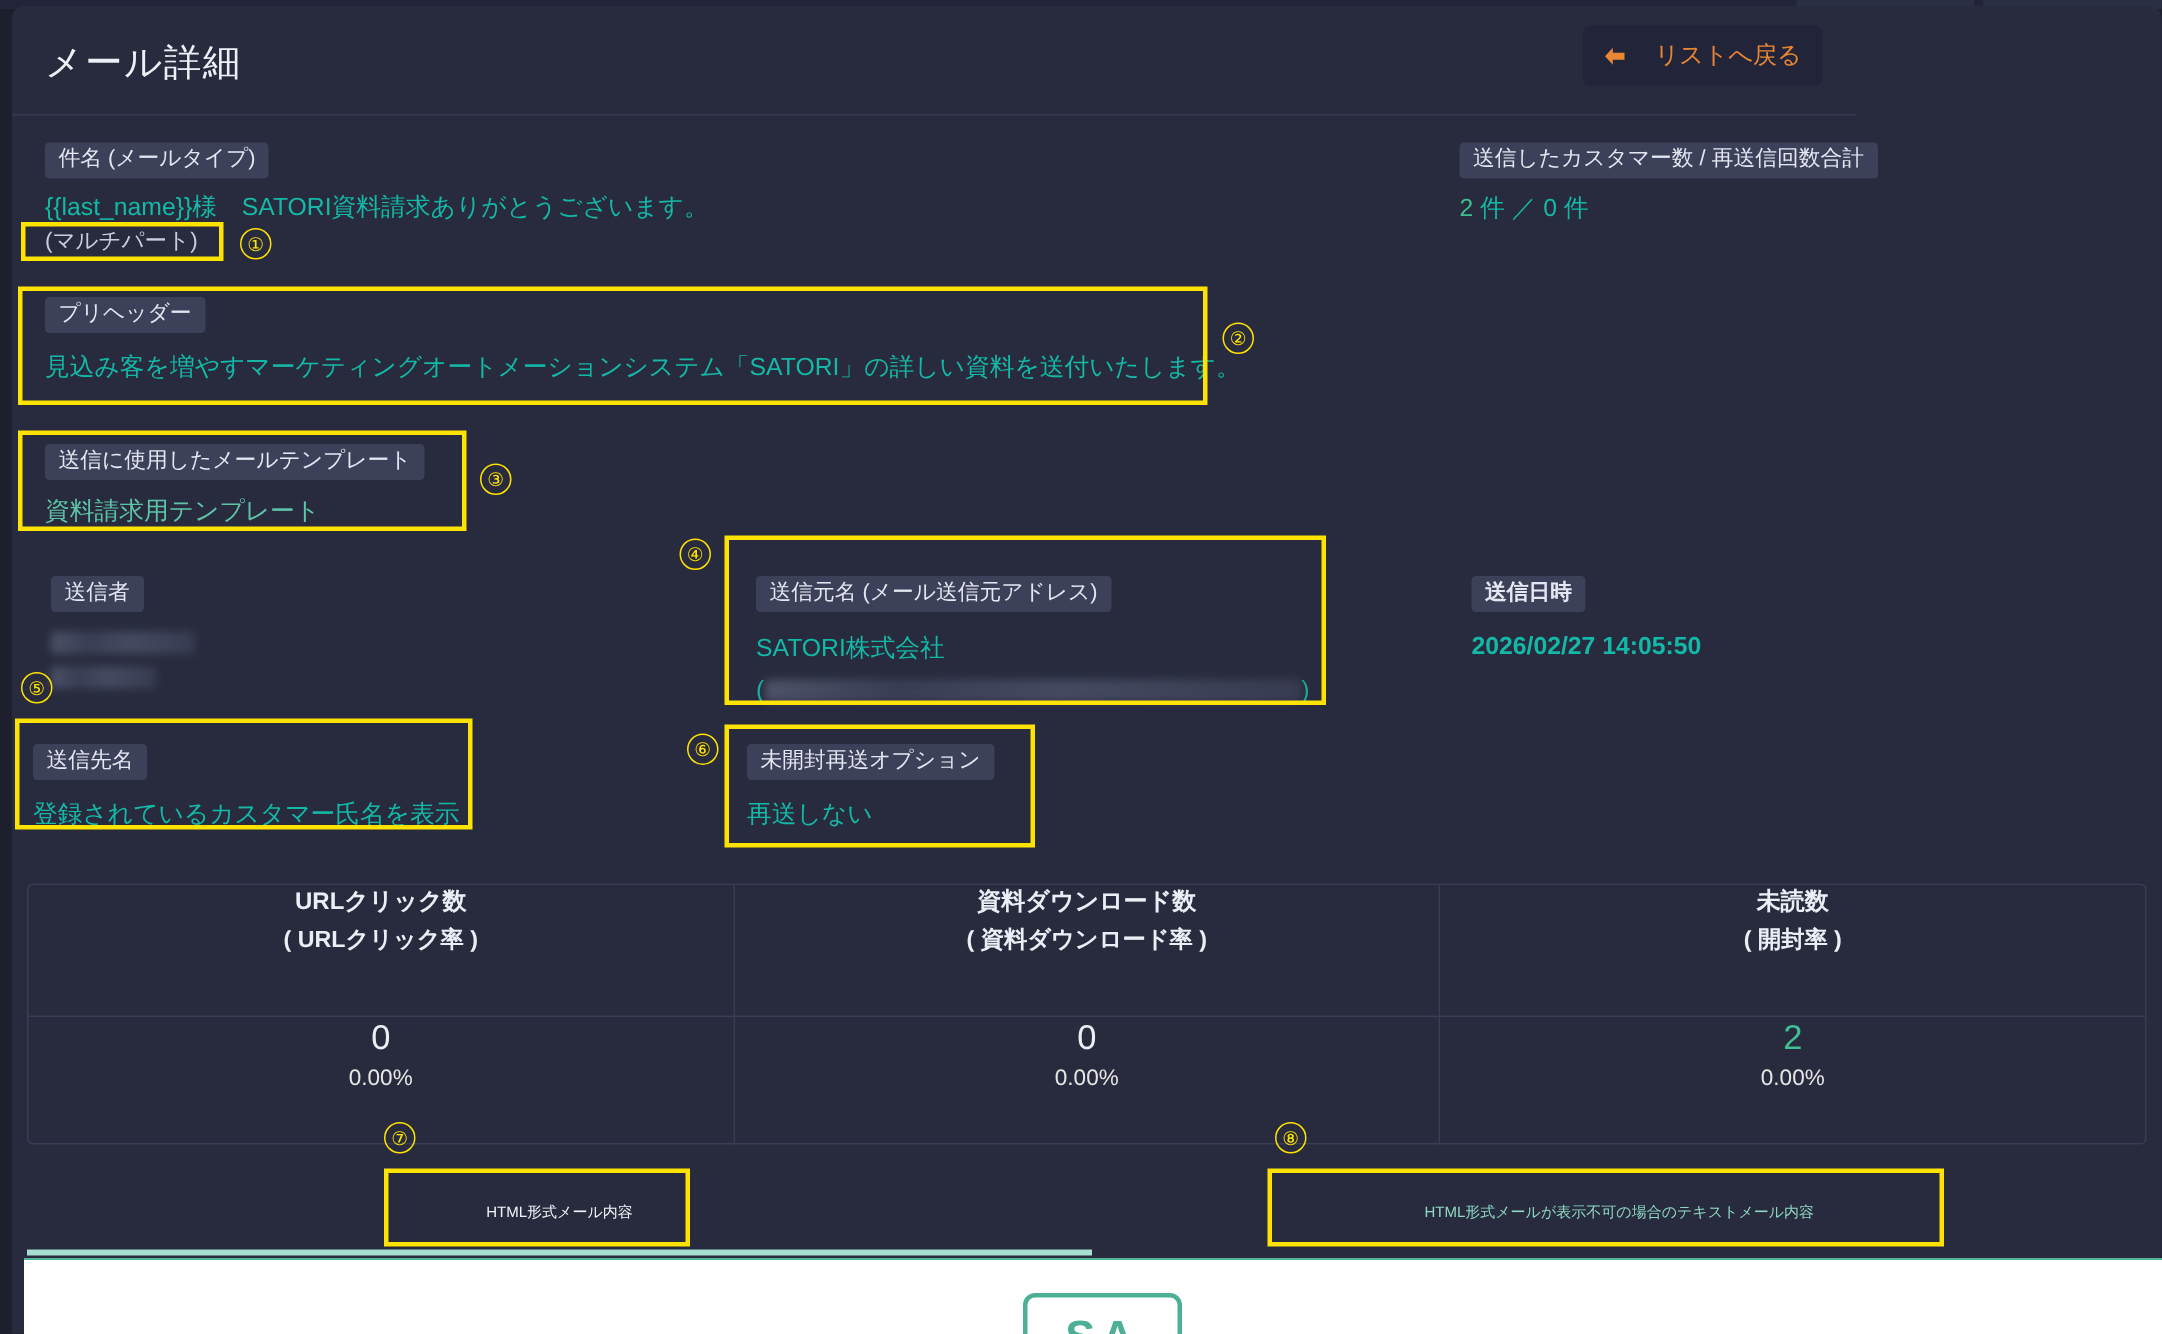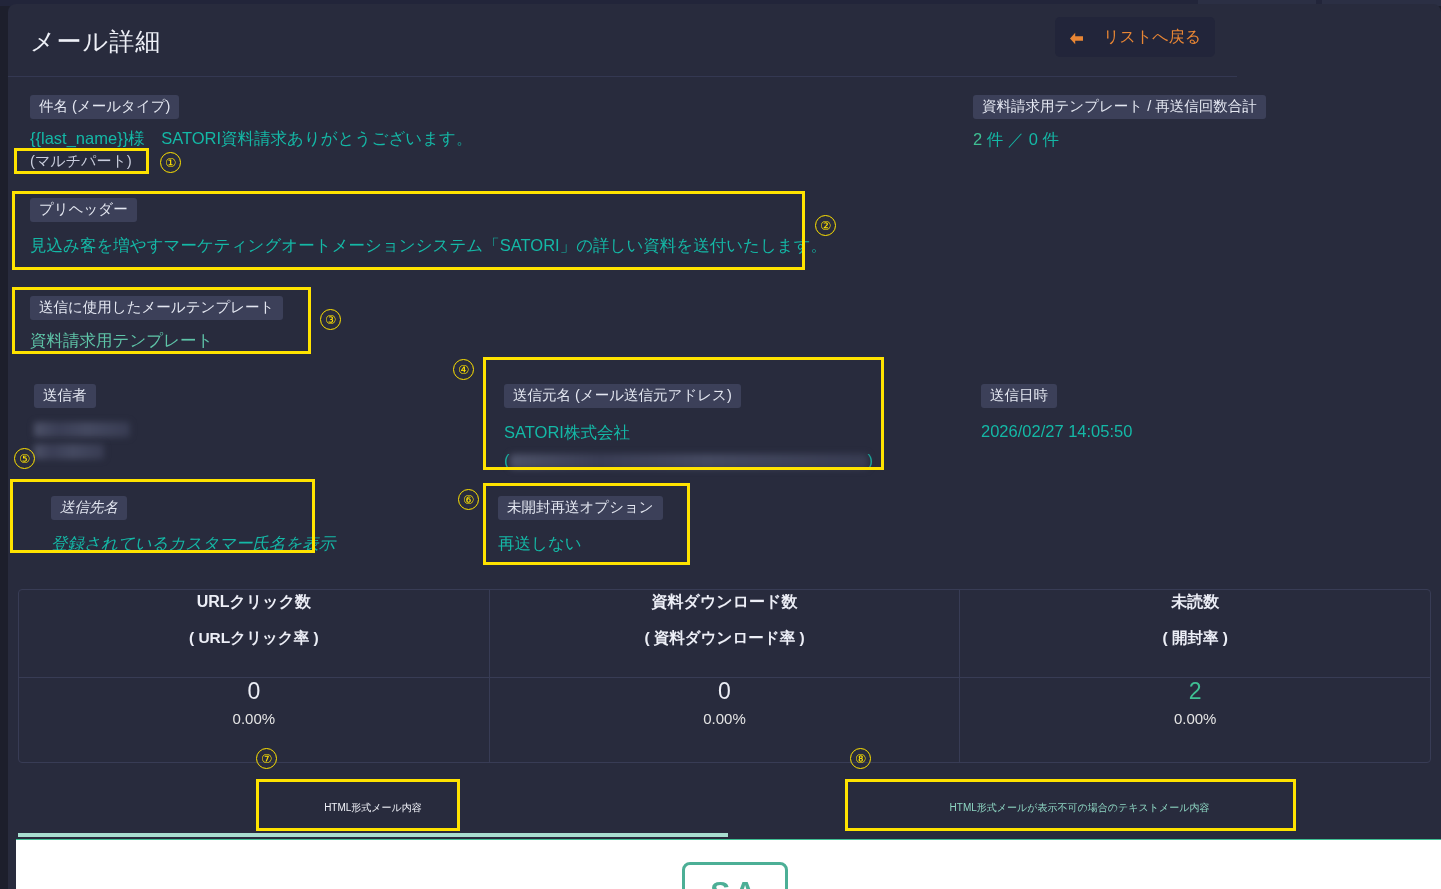--- a/index.html
+++ b/index.html
@@ -52,21 +52,21 @@
   }
   .trow{display:flex;flex:0 0 auto;}
   .trow.head{height:87px;border-bottom:1px solid #383c55;}
   .trow.body{height:85px;}
   .tcell{
     flex:1 1 0;display:flex;flex-direction:column;align-items:center;
     border-right:1px solid #383c55;box-sizing:border-box;
   }
   .tcell:last-child{border-right:none;}
   .th1{font-size:16px;font-weight:bold;color:#eceef6;line-height:1.55;}
-  .th2{font-size:15.5px;font-weight:bold;color:#eceef6;line-height:1.55;margin-top:11px;}
+  .th2{font-size:15.5px;font-weight:bold;color:#eceef6;line-height:1.55;}
   .tnum{font-size:23px;color:#eceef6;line-height:1.2;}
   .tnum.teal{color:#3fbf93;}
   .tpct{font-size:15px;color:#e5e5e5;margin-top:4px;}
 
   
   .tabs{position:absolute;left:10px;top:775px;width:1413px;height:58px;}
   .tab{
     position:absolute;top:0;height:58px;display:flex;align-items:center;justify-content:center;
     font-size:10px;cursor:pointer;box-sizing:border-box;
   }
@@ -118,59 +118,59 @@
 
   <div class="info">
 
     <div class="blk" style="left:22px;top:19px;">
       <span class="chip">件名 (メールタイプ)</span>
       <div class="val" style="margin-top:8px;white-space:nowrap;">{{last_name}}様　SATORI資料請求ありがとうございます。</div>
       <div style="margin-top:2px;"><span class="val" style="font-size:15px;color:#c9cddd;">(マルチパート)</span></div>
     </div>
 
     <div class="blk" style="left:965px;top:19px;">
-      <span class="chip">資料請求用テンプレート / 再送信回数合計</span>
+      <span class="chip">送信したカスタマー数 / 再送信回数合計</span>
       <div style="margin-top:9px;">
         <span class="val" style="color:#3fbf93;">2</span>
         <span class="val">件 ／ 0 件</span>
       </div>
     </div>
 
     <div class="blk" style="left:22px;top:122px;">
       <span class="chip">プリヘッダー</span>
       <div class="val" style="margin-top:12px;white-space:nowrap;">見込み客を増やすマーケティングオートメーションシステム「SATORI」の詳しい資料を送付いたします。</div>
     </div>
 
     <div class="blk" style="left:22px;top:220px;">
       <span class="chip">送信に使用したメールテンプレート</span>
-      <div class="val teal" style="margin-top:10px;font-family:Liberation Serif, serif;">資料請求用テンプレート</div>
+      <div class="val teal" style="margin-top:10px;">資料請求用テンプレート</div>
     </div>
 
     <div class="blk" style="left:26px;top:308px;">
       <span class="chip">送信者</span>
       <div style="margin-top:12px;">
         <span class="blur" style="width:96px;"></span><br>
         <span class="blur" style="width:70px;margin-top:6px;"></span>
       </div>
     </div>
 
     <div class="blk" style="left:496px;top:308px;">
       <span class="chip">送信元名 (メール送信元アドレス)</span>
       <div class="val" style="margin-top:13px;">SATORI株式会社</div>
       <div class="val" style="margin-top:6px;white-space:nowrap;">
         <span>(</span><span class="blur" style="width:358px;"></span><span>)</span>
       </div>
     </div>
 
-    <div class="blk" style="left:973px;top:308px;">
+    <div class="blk" style="left:973px;top:308px;font-weight:bold;">
       <span class="chip">送信日時</span>
       <div class="val" style="margin-top:12px;">2026/02/27 14:05:50</div>
     </div>
 
-    <div class="blk" style="left:43px;top:420px;font-style:italic;">
+    <div class="blk" style="left:14px;top:420px;">
       <span class="chip">送信先名</span>
       <div class="val" style="margin-top:12px;">登録されているカスタマー氏名を表示</div>
     </div>
 
     <div class="blk" style="left:490px;top:420px;">
       <span class="chip">未開封再送オプション</span>
       <div class="val" style="margin-top:12px;">再送しない</div>
     </div>
 
   </div>

